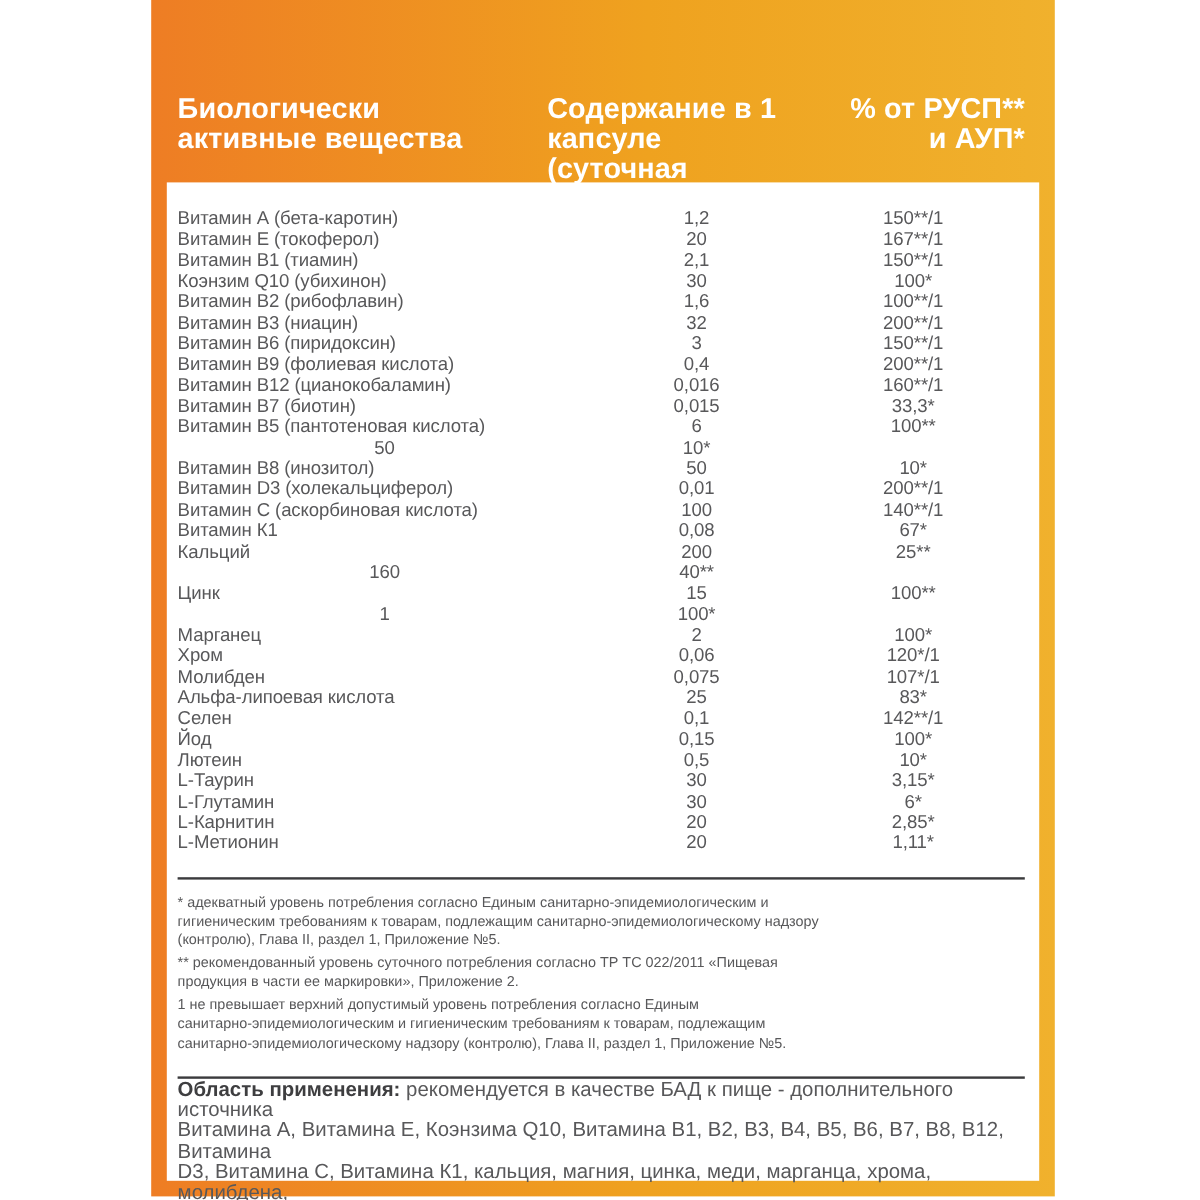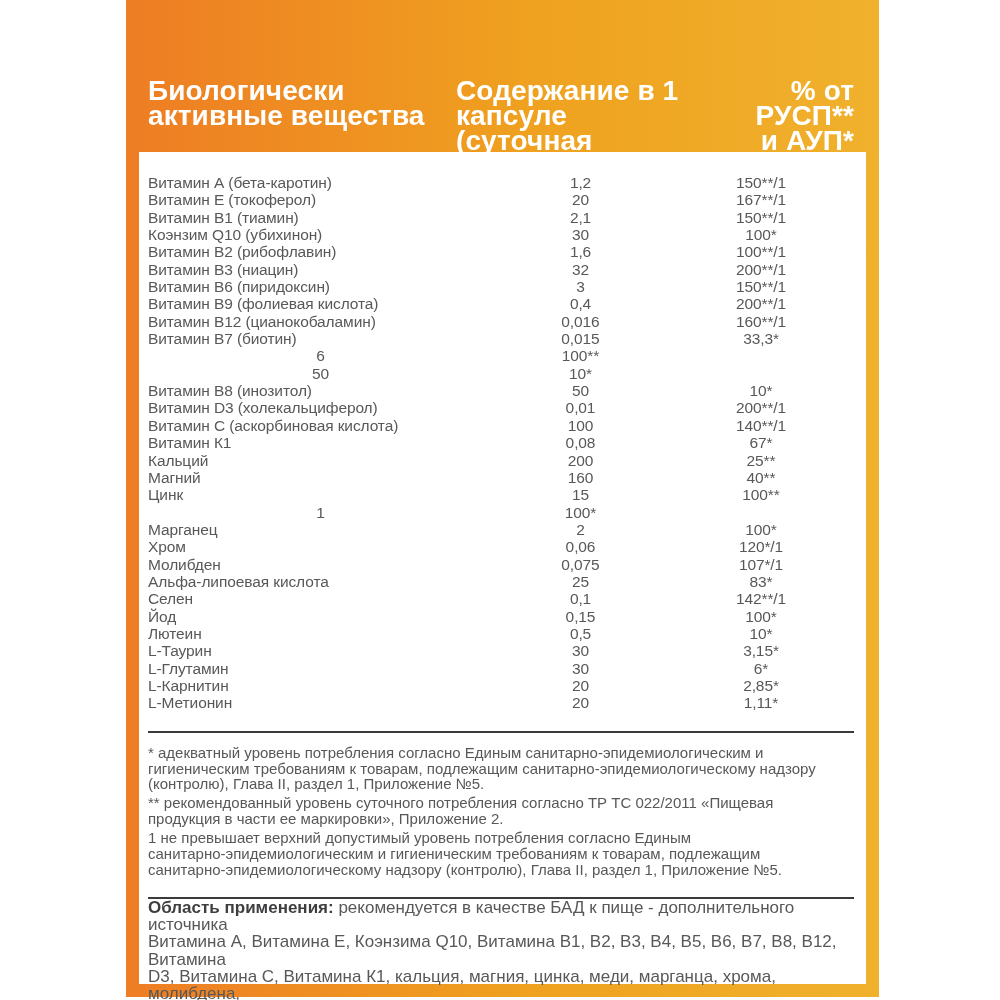--- a/index.html
+++ b/index.html
@@ -18,21 +18,21 @@
   }
 
   .panel-header {
     position: absolute;
     left: 0; top: 0; width: 100%; height: 112px;
     padding: 78px 25px 0 22px;
     display: grid;
     grid-template-columns: 308px 252px 1fr;
     color: #ffffff;
     font-weight: bold;
-    font-size: 28px;
+    font-size: 24px;
     line-height: 25px;
     white-space: pre-line;
     letter-spacing: 0.1px;
   }
   .hcol-percent { text-align: right; }
 
   .content {
     position: absolute;
     left: 13px; right: 13px; top: 152px; bottom: 13px;
     background: #ffffff;
@@ -50,21 +50,21 @@
   }
   .nutrient-table .cell.amount  { text-align: center; }
   .nutrient-table .cell.percent { text-align: center; }
 
   .sep {
     border: none;
     border-top: 2px solid #3b3b3d;
     margin: 19px 0 0 0;
   }
 
-  .footnotes { margin-top: 12px; font-size: 15px; line-height: 15.9px; }
+  .footnotes { margin-top: 12px; font-size: 12px; line-height: 15.9px; }
   .footnotes p { white-space: pre-line; margin-bottom: 3px; }
 
   .application {
     font-size: 17px;
     line-height: 17.2px;
   }
   .application .app-label { color: #3e3e40; font-weight: bold; }
   .application .app-text  { white-space: pre-line; }
 </style>
 </head>
@@ -130,20 +130,21 @@
           <div class="cell name">Витамин В12 (цианокобаламин)</div>
           <div class="cell amount">0,016</div>
           <div class="cell percent">160**/1</div>
         </div>
           <div class="row">
           <div class="cell name">Витамин В7 (биотин)</div>
           <div class="cell amount">0,015</div>
           <div class="cell percent">33,3*</div>
         </div>
           <div class="row">
+          <div class="cell name">Витамин В5 (пантотеновая кислота)</div>
           <div class="cell amount">6</div>
           <div class="cell percent">100**</div>
         </div>
           <div class="row">
           <div class="cell amount">50</div>
           <div class="cell percent">10*</div>
         </div>
           <div class="row">
           <div class="cell name">Витамин В8 (инозитол)</div>
           <div class="cell amount">50</div>
@@ -163,21 +164,20 @@
           <div class="cell name">Витамин К1</div>
           <div class="cell amount">0,08</div>
           <div class="cell percent">67*</div>
         </div>
           <div class="row">
           <div class="cell name">Кальций</div>
           <div class="cell amount">200</div>
           <div class="cell percent">25**</div>
         </div>
           <div class="row">
-          <div class="cell name">Магний</div>
           <div class="cell amount">160</div>
           <div class="cell percent">40**</div>
         </div>
           <div class="row">
           <div class="cell name">Цинк</div>
           <div class="cell amount">15</div>
           <div class="cell percent">100**</div>
         </div>
           <div class="row">
           <div class="cell amount">1</div>

